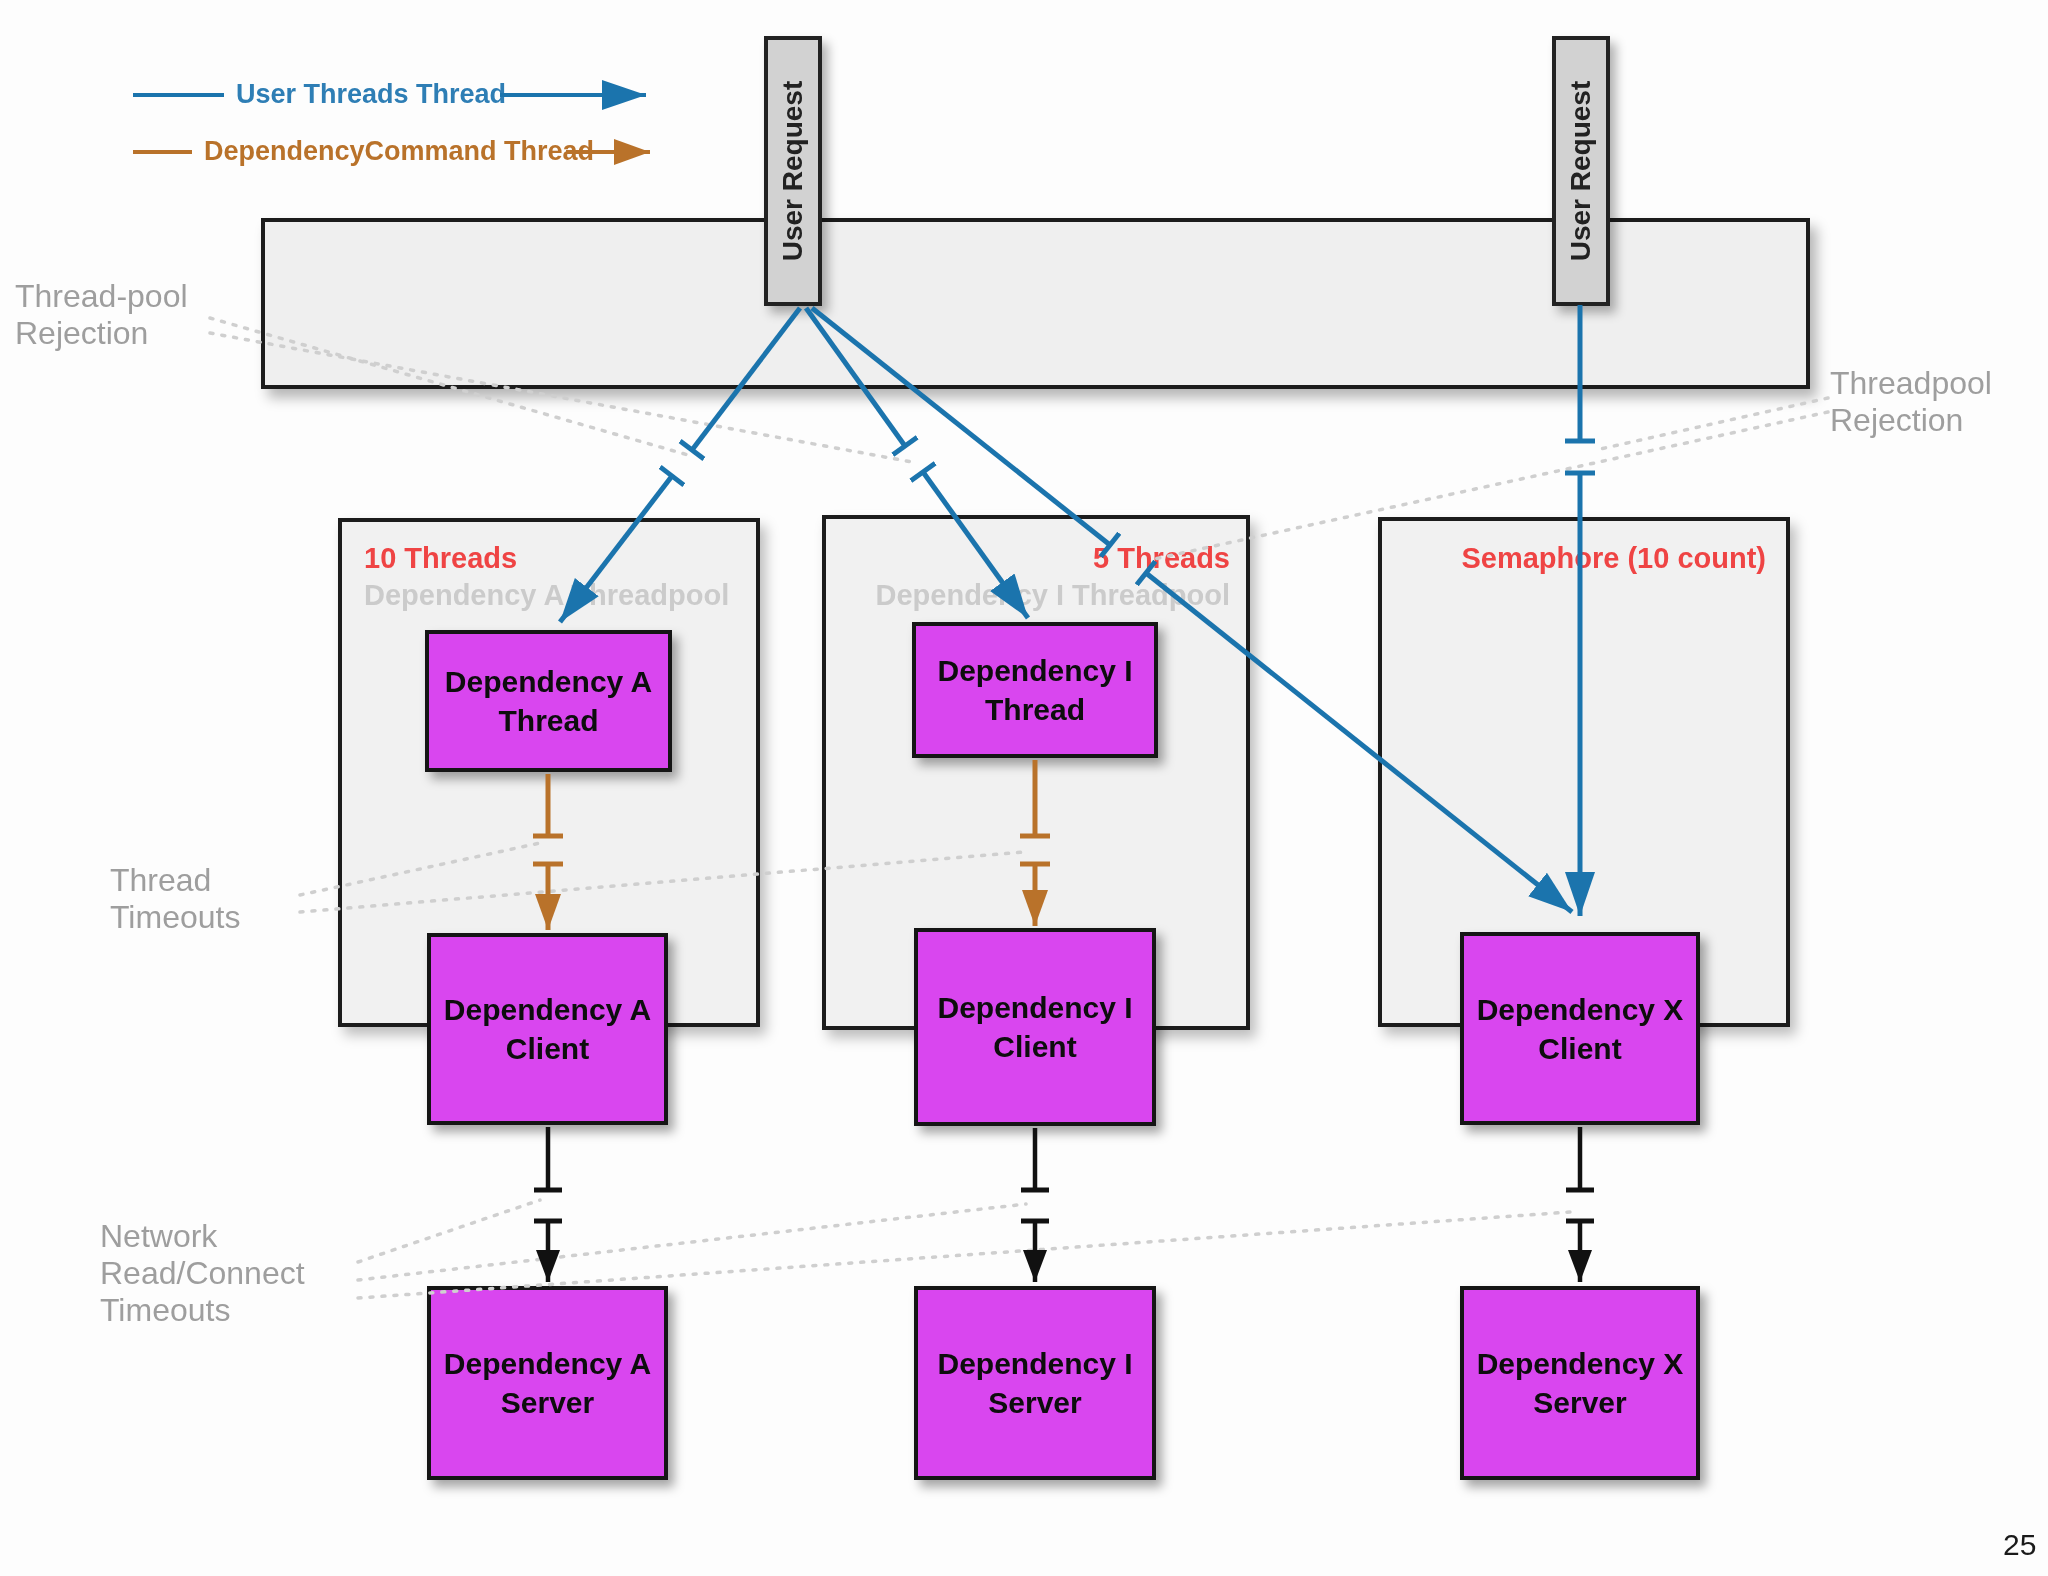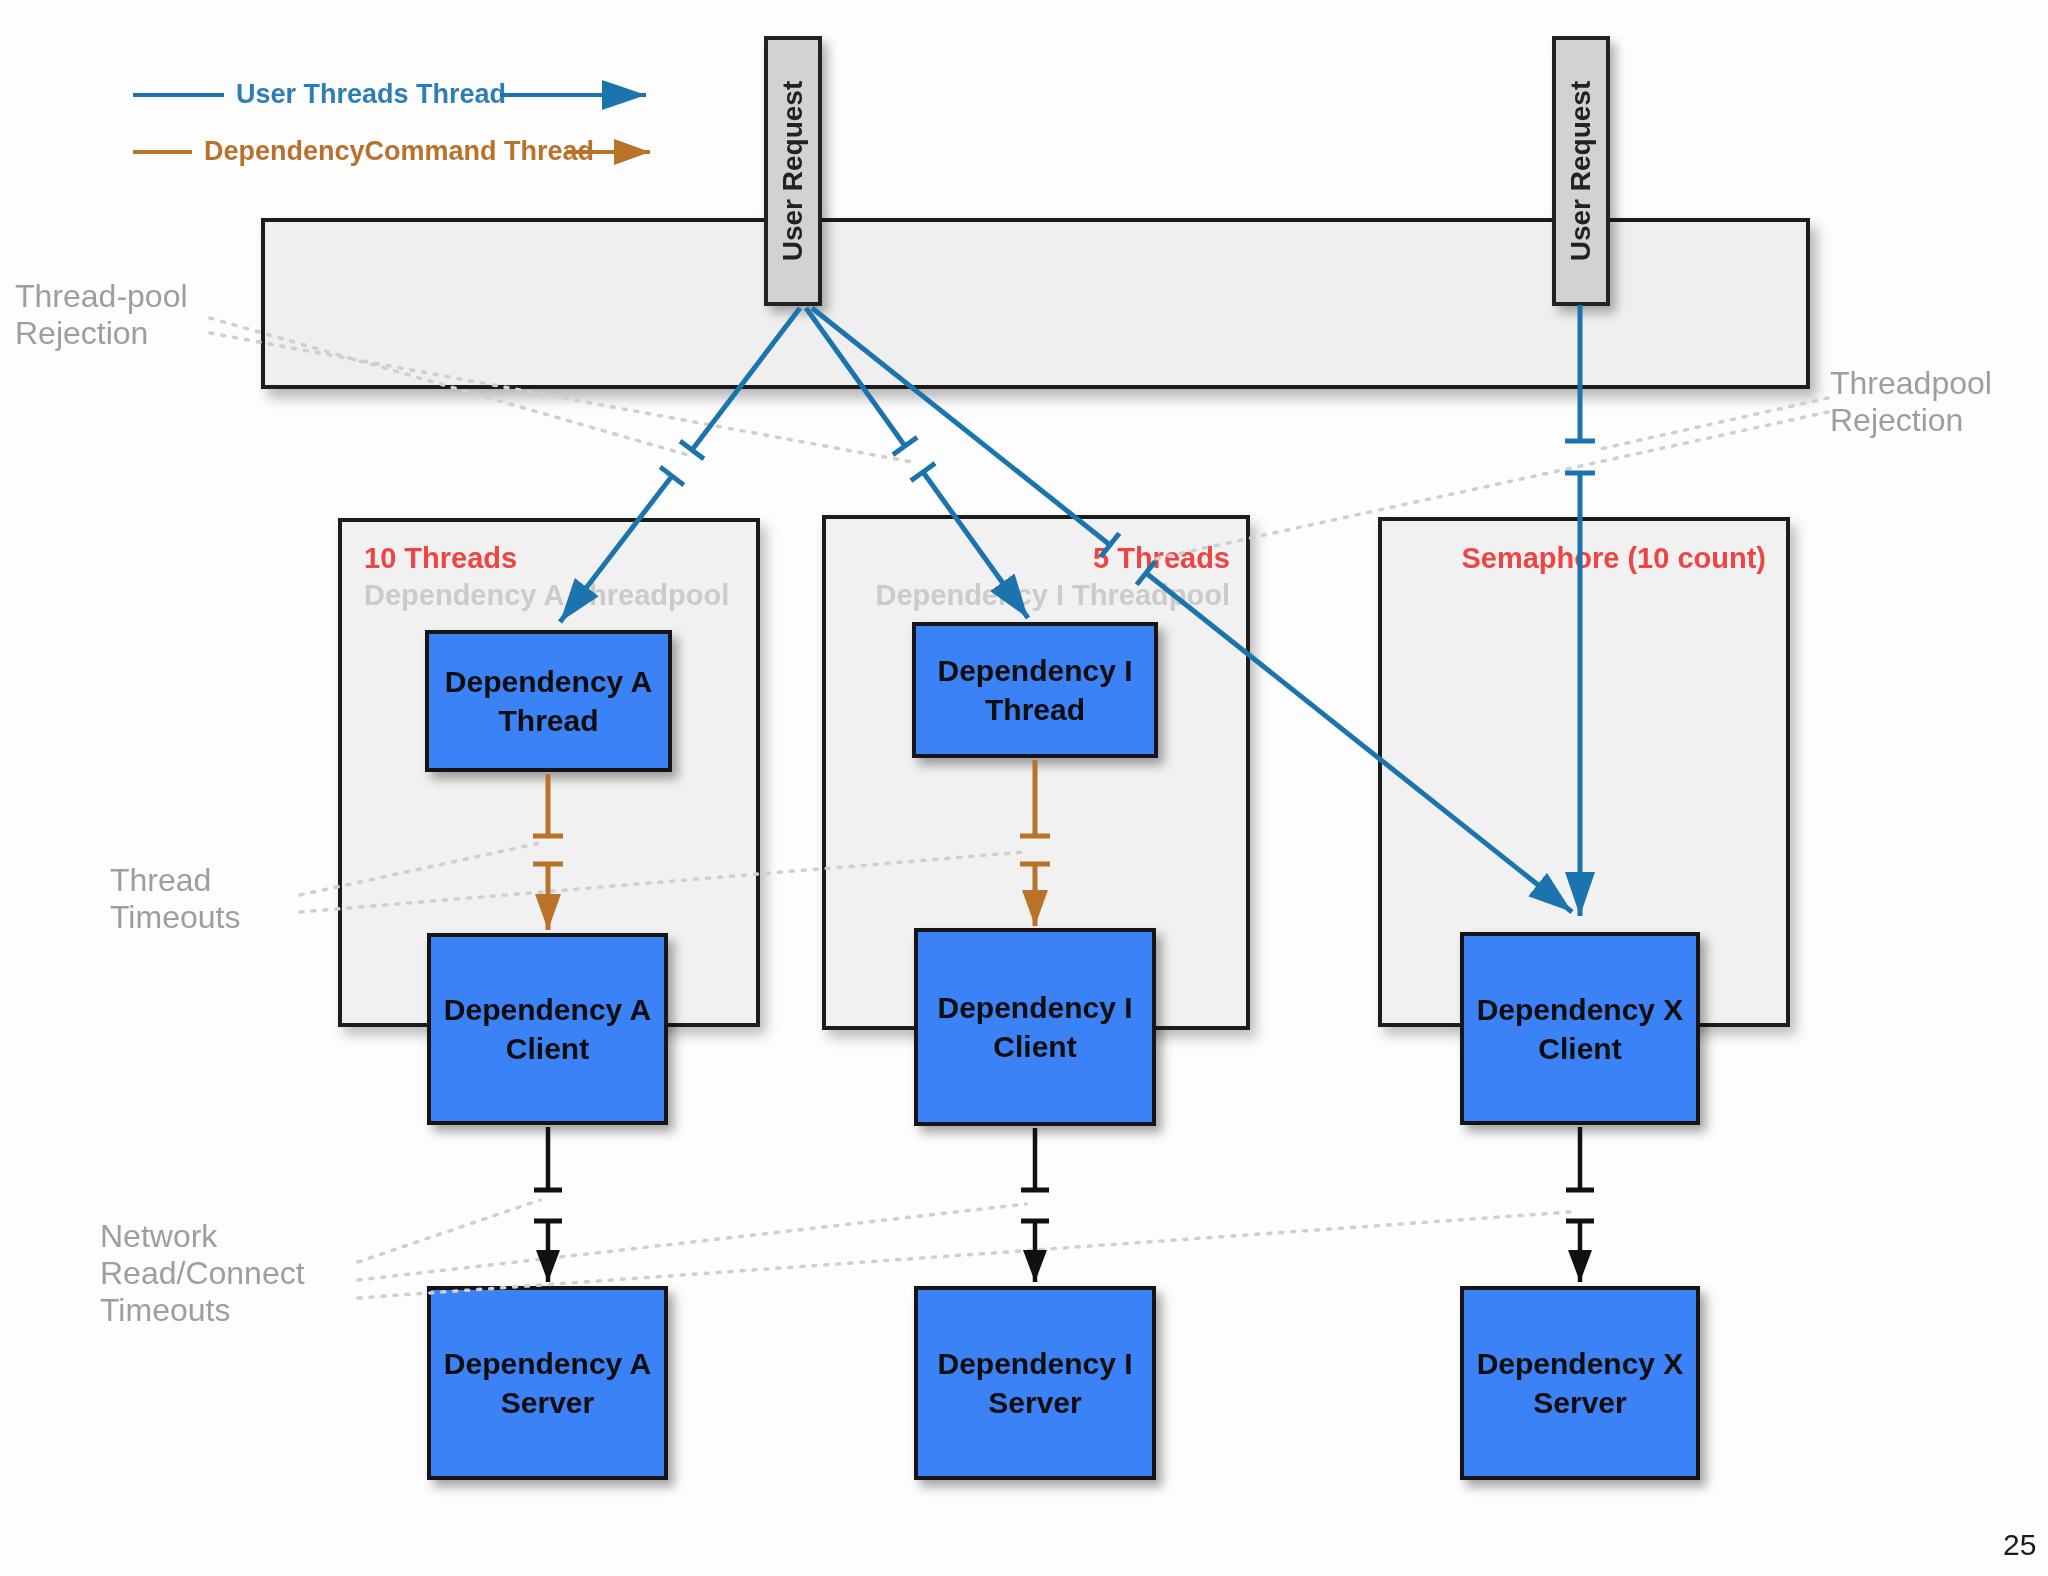--- a/index.html
+++ b/index.html
@@ -15,21 +15,21 @@
       box-sizing:border-box;z-index:2;display:flex;align-items:center;justify-content:center;
       box-shadow:6px 7px 10px rgba(0,0,0,0.30);}
   .ur span{transform:rotate(-90deg);white-space:nowrap;font-size:28px;font-weight:bold;color:#222;}
   
   .pool{background:#f1f1f1;border:4px solid #1c1c1c;box-sizing:border-box;z-index:1;
         box-shadow:6px 8px 12px rgba(0,0,0,0.25);}
   .pool-title{z-index:2;line-height:37px;font-size:29px;font-weight:bold;}
   .pool-title .t1{color:#ef4444;display:block;}
   .pool-title .t2{color:#cbcbcb;display:block;}
   
-  .node{background:#3b82f6;border:4px solid #151515;box-sizing:border-box;z-index:3;
+  .node{background:#d946ef;border:4px solid #151515;box-sizing:border-box;z-index:3;
         display:flex;flex-direction:column;align-items:center;justify-content:center;
         font-size:30px;font-weight:bold;color:#0d0d0d;line-height:39px;text-align:right;
         box-shadow:6px 7px 10px rgba(0,0,0,0.35);}
   
   .ann{color:#9e9e9e;font-size:32px;line-height:37px;text-align:left;z-index:2;}
   .ann span{display:block;}
   
   .leg{font-size:27px;font-weight:600;white-space:nowrap;z-index:2;}
   .pagenum{font-size:30px;color:#1a1a1a;z-index:2;}
   svg.overlay{position:absolute;left:0;top:0;width:2048px;height:1576px;z-index:10;pointer-events:none;}

